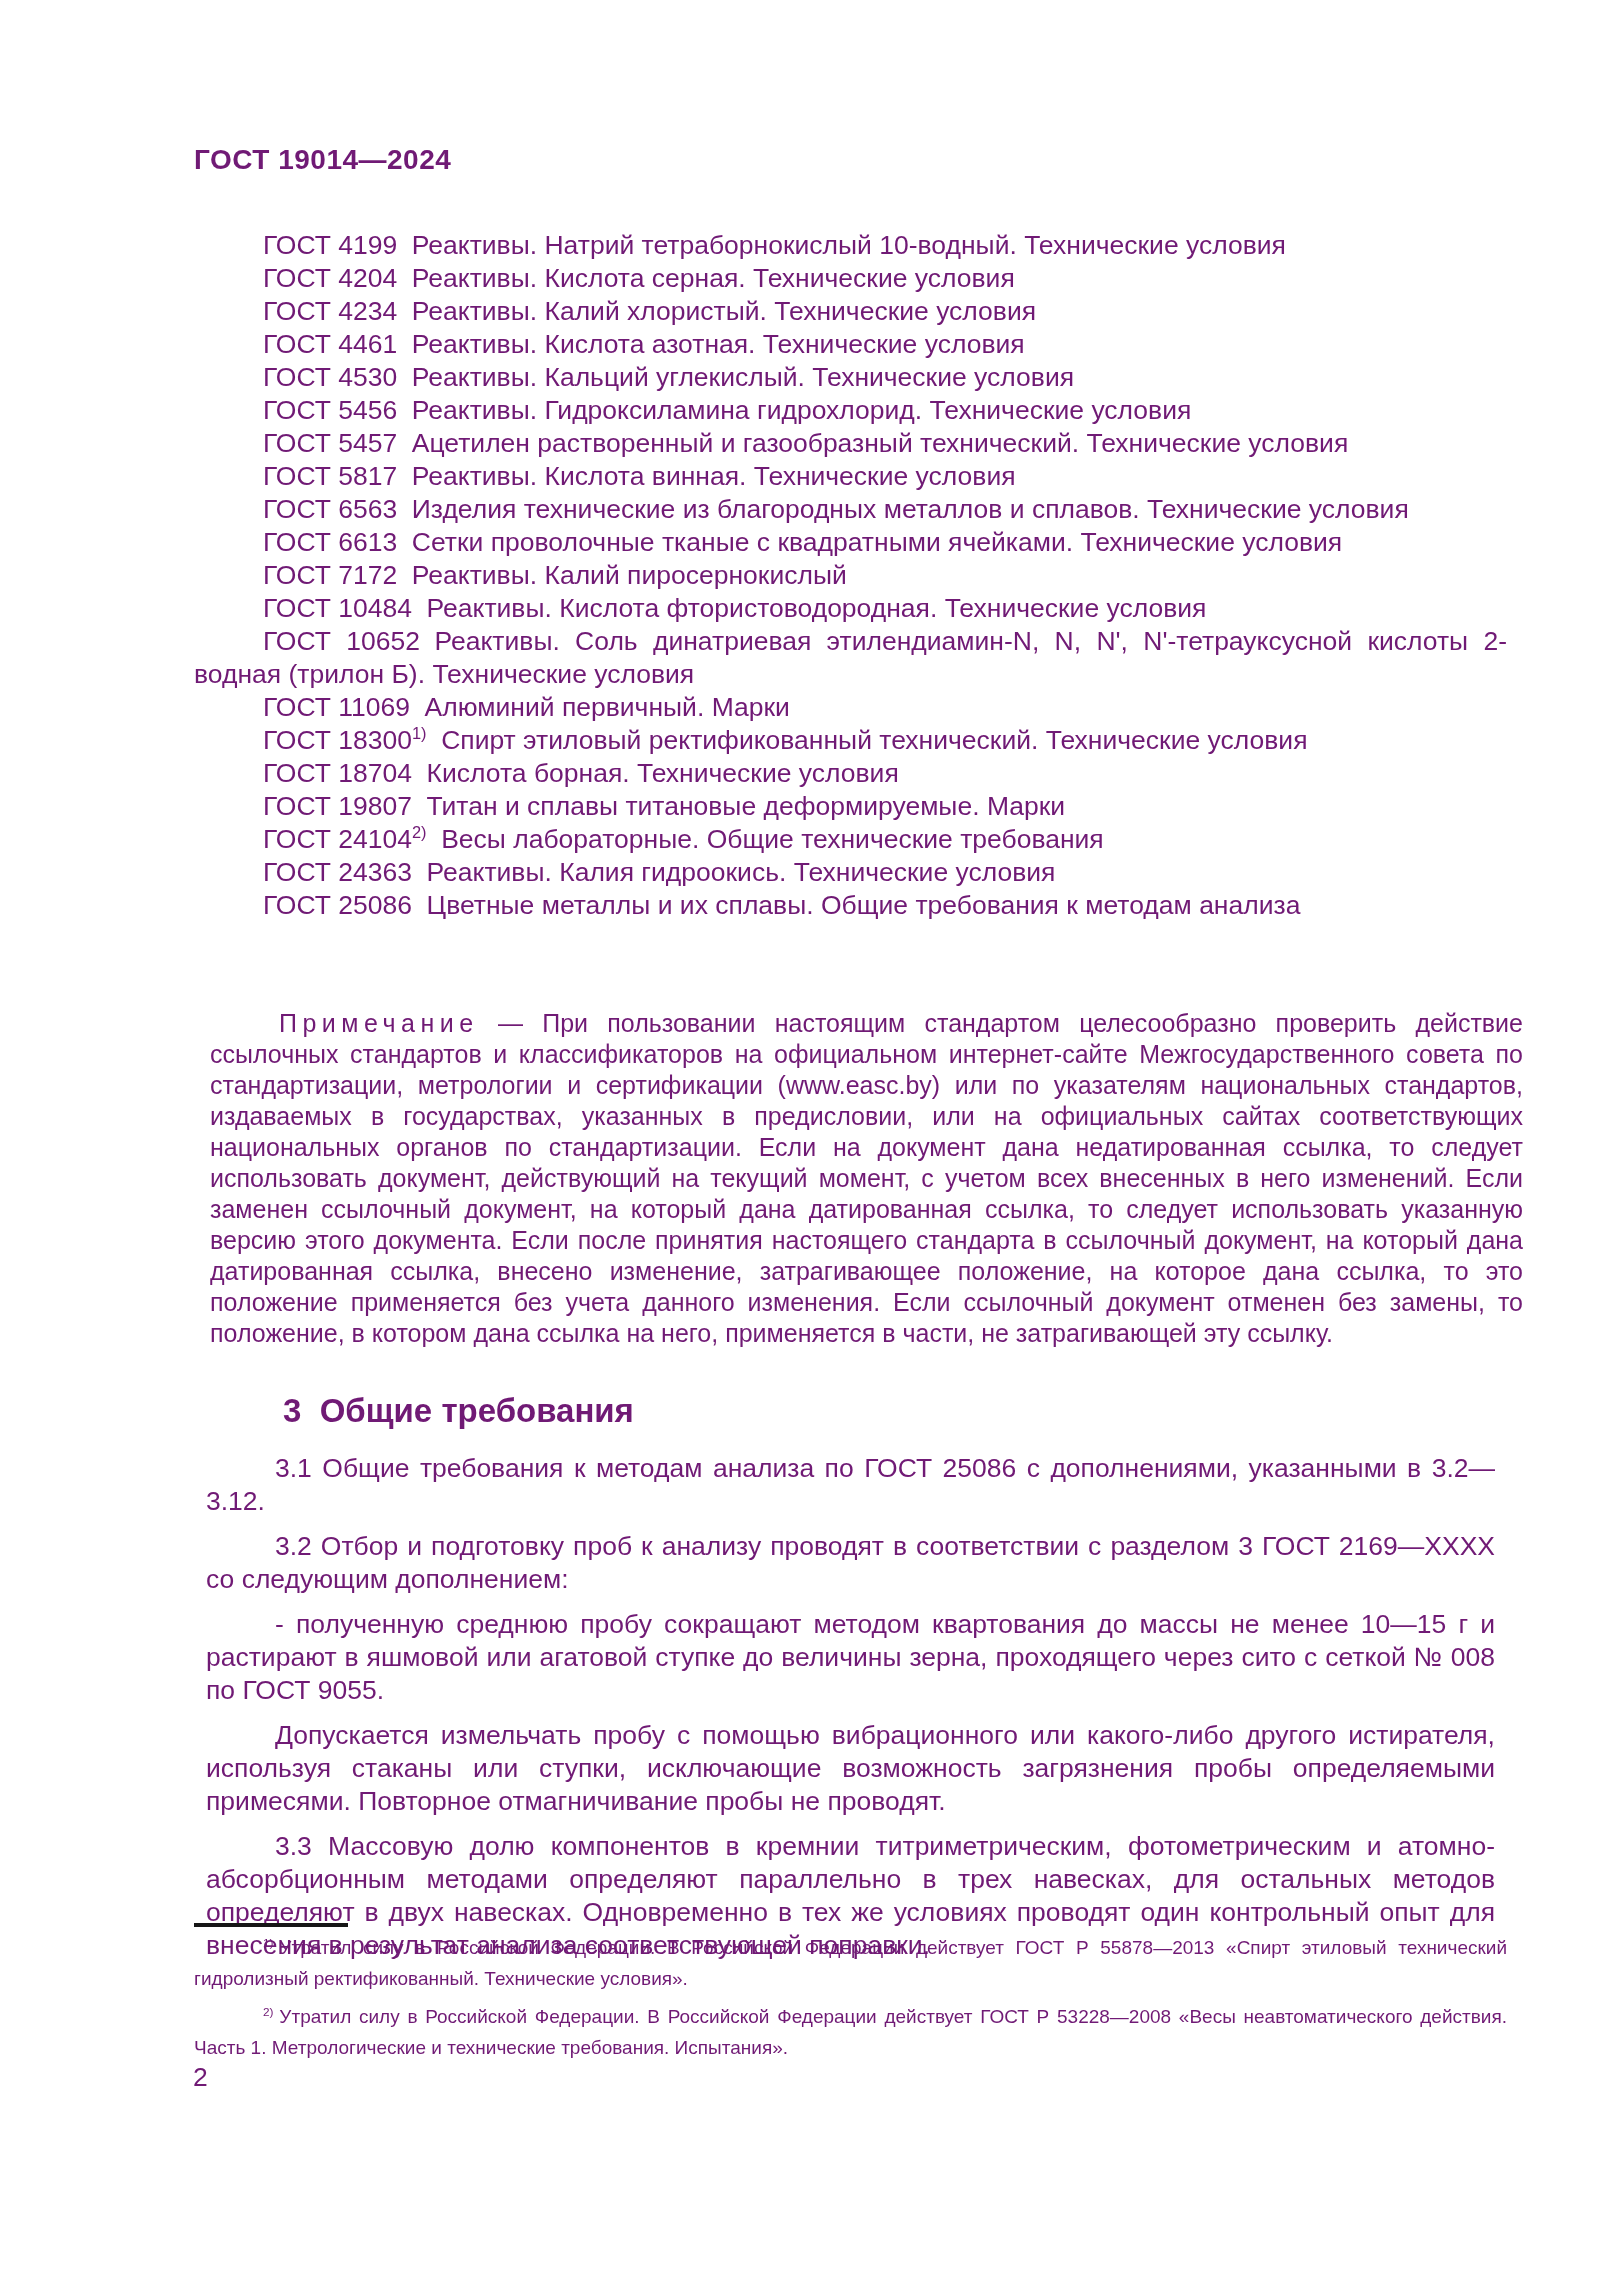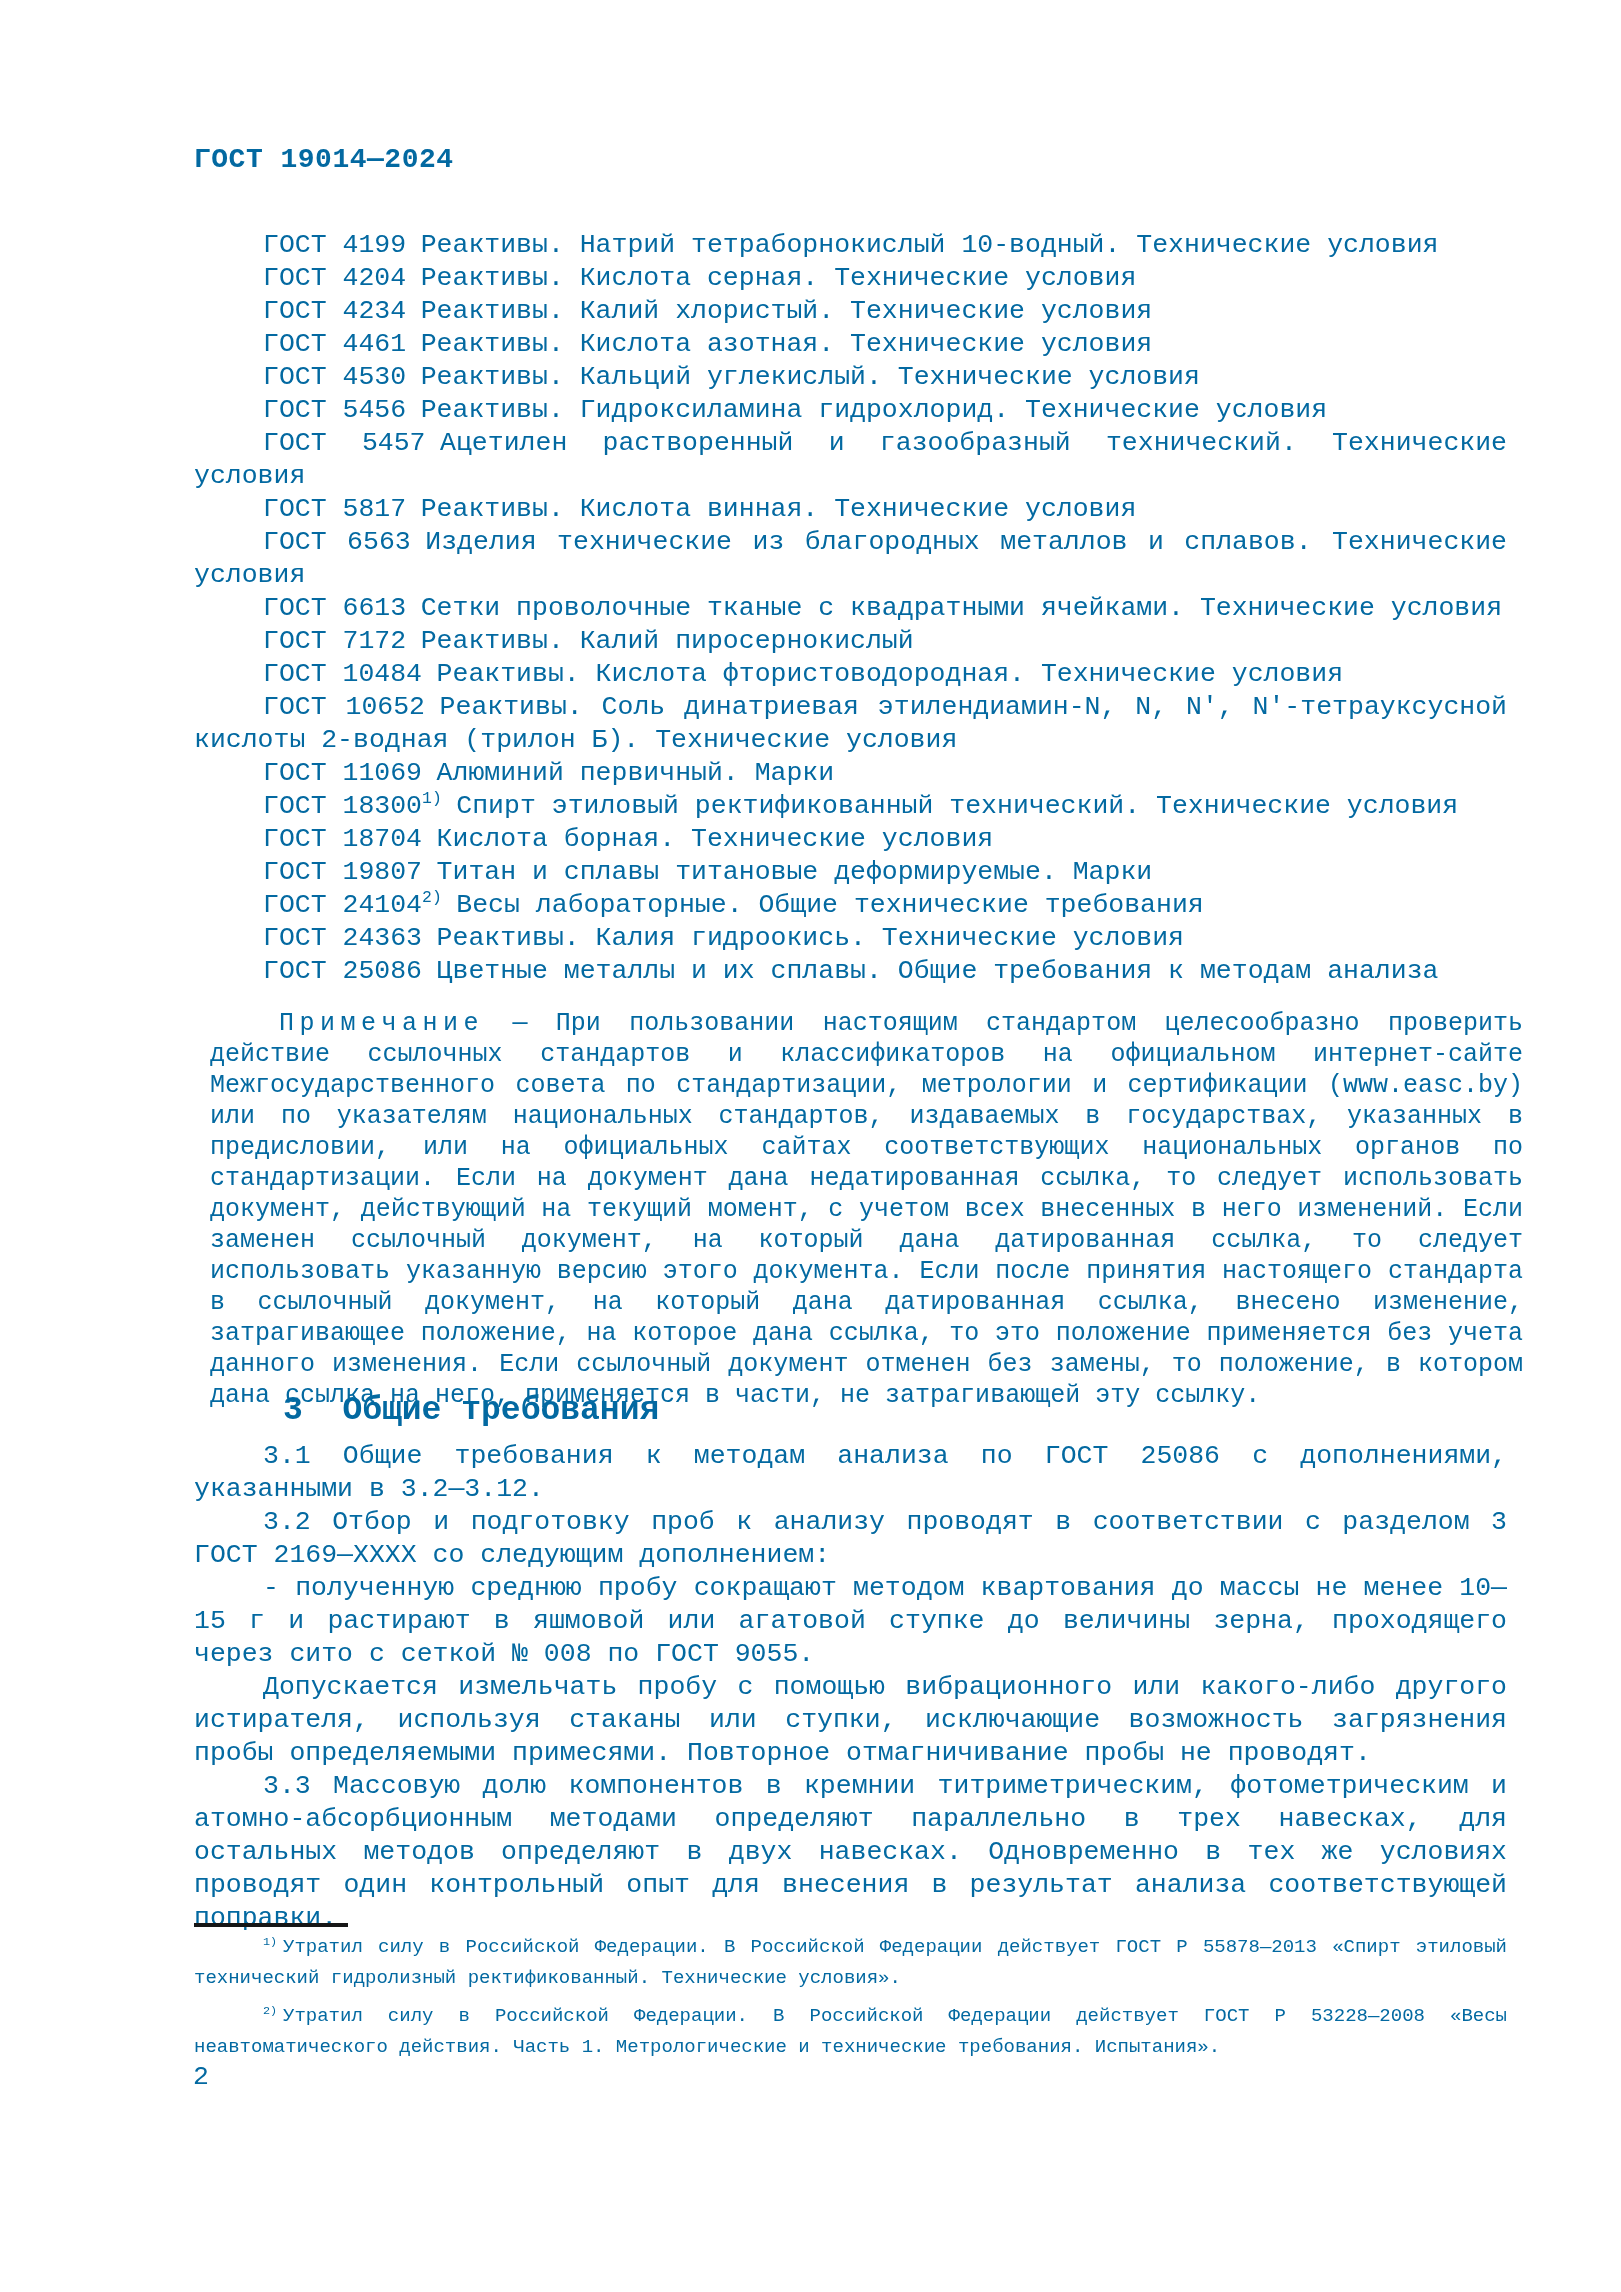--- a/index.html
+++ b/index.html
@@ -1,22 +1,22 @@
 <!DOCTYPE html>
 <html lang="ru"><head>
 <meta charset="utf-8">
 <style>
   html, body { margin: 0; padding: 0; background: #ffffff; }
   .page {
     position: relative;
     width: 1621px;
     height: 2293px;
     background: #ffffff;
-    color: #0369a1;
-    font-family: Liberation Mono, monospace;
+    color: #701a75;
+    font-family: Liberation Sans, sans-serif;
     overflow: hidden;
   }
   .doc-header {
     position: absolute;
     left: 194px;
     top: 144px;
     font-size: 28px;
     font-weight: 700;
     letter-spacing: 0.5px;
   }
@@ -59,21 +59,21 @@
   }
   .body-block {
     position: absolute;
     left: 194px;
     top: 1440px;
     width: 1313px;
     font-size: 26.5px;
     line-height: 33px;
   }
   .body-block p {
-    margin: 0;
+    margin: 12px;
     text-indent: 69px;
     text-align: justify;
   }
   .fn-rule {
     position: absolute;
     left: 194px;
     top: 1923px;
     width: 154px;
     height: 3.9px;
     background: #161616;

